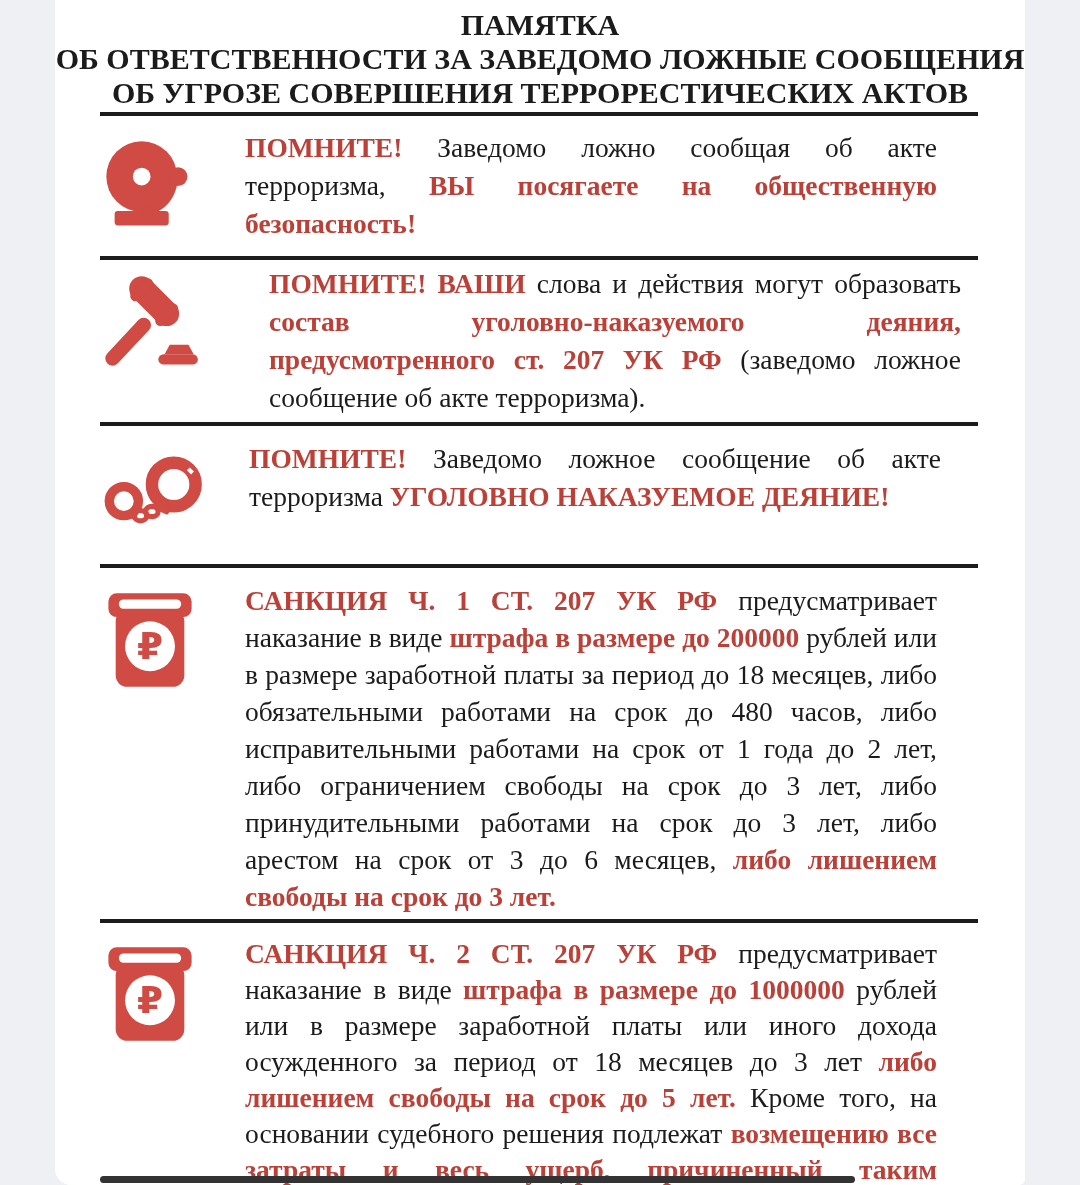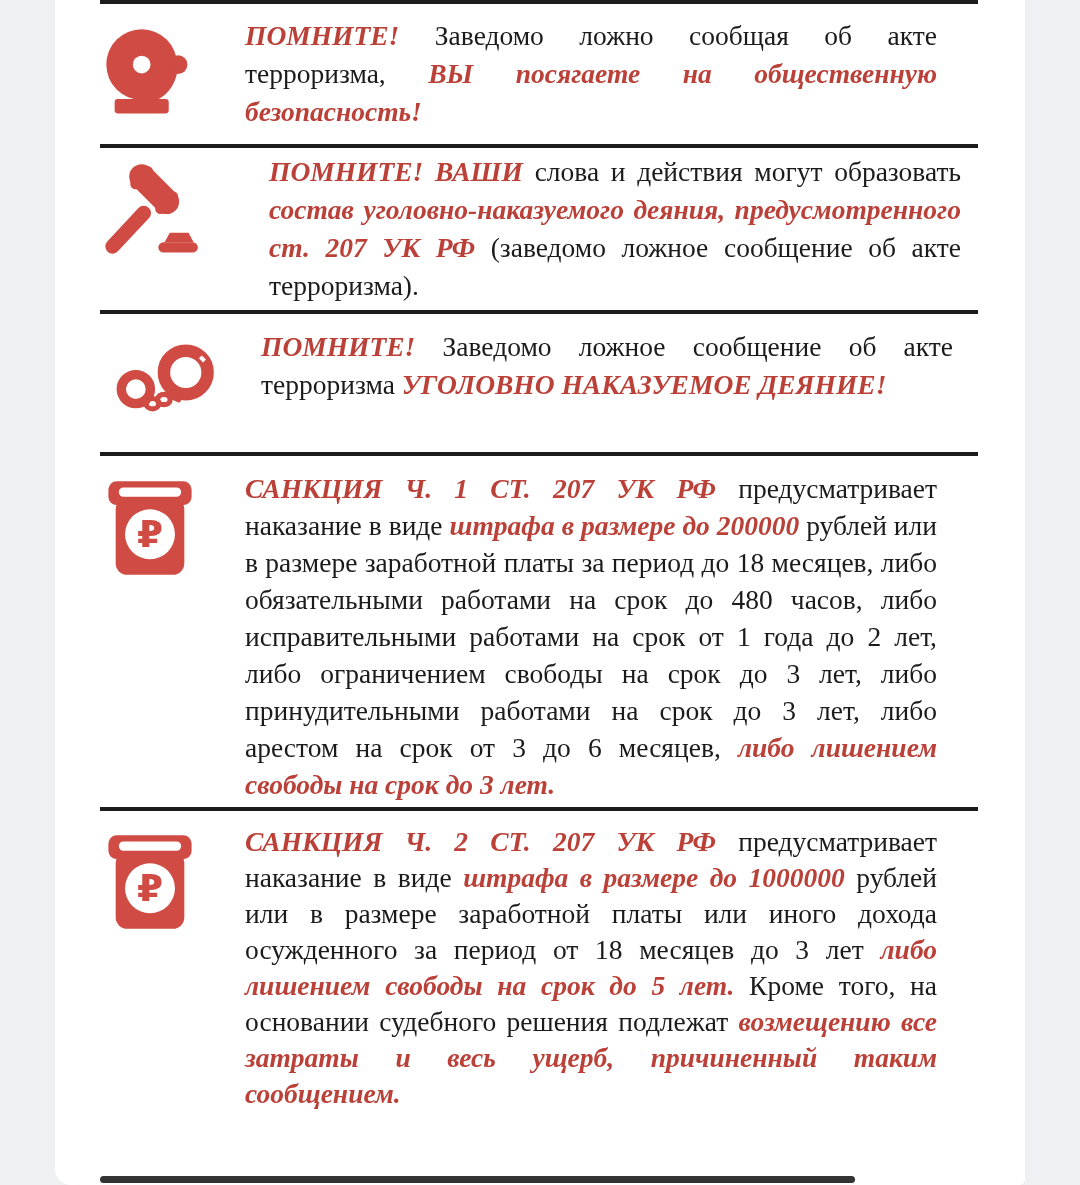--- a/index.html
+++ b/index.html
@@ -32,40 +32,45 @@
   .icon-cell{
     width:190px;flex:0 0 190px;display:flex;justify-content:center;
     padding-top:6px;
   }
   .icon-cell svg{width:104px;height:104px;display:block;}
   .row .text{
     width:736px;color:var(--ink);font-size:27.5px;text-align:justify;
     padding-right:44px;
   }
   .seg{white-space:pre-wrap;}
-  .seg.r{color:var(--red-text);font-weight:bold;font-style:italic;}
+  .seg.r{color:var(--red-text);font-weight:bold;}
   .seg.b{color:var(--ink);font-weight:normal;}
   
   .s1{padding:13px 0;} .s1 .text{line-height:38px;}
   .s2{padding:5px 0;gap:24px;}  .s2 .text{line-height:38px;}
-  .s3{padding:14px 16px;} .s3 .text{line-height:38px;}
+  .s3{padding:14px 4px;} .s3 .text{line-height:38px;}
   .s4{padding:4px 0;}  .s4 .text{line-height:37px;padding-top:10px;}
   .s5{padding:3px 0;}  .s5 .text{line-height:36px;padding-top:10px;}
   .s4 .icon-cell,.s5 .icon-cell{padding-top:16px;}
   .bottom-partial-rule{
     position:absolute;left:45px;bottom:2px;width:755px;height:7px;
     background:#333;border-radius:4px;
   }
   .ruble-glyph{font-family:"DejaVu Sans",sans-serif;font-weight:bold;}
 </style>
 </head>
 <body>
 
 <div class="doc">
 
+  <header class="title">
+    <div>ПАМЯТКА</div>
+    <div>ОБ ОТВЕТСТВЕННОСТИ ЗА ЗАВЕДОМО ЛОЖНЫЕ СООБЩЕНИЯ</div>
+    <div>ОБ УГРОЗЕ СОВЕРШЕНИЯ ТЕРРОРЕСТИЧЕСКИХ АКТОВ</div>
+  </header>
 
   <hr class="rule">
 
   <section class="row s1">
     <div class="icon-cell">
       <svg viewBox="0 0 100 100" aria-hidden="true">
         <g fill="#cf4b43">
           <circle cx="42" cy="40" r="34"></circle>
           <rect x="16" y="73" width="52" height="14" rx="3"></rect>
           <path d="M42 78 C 62 76, 73 63, 76 48 L 69 46 C 66 58, 58 69, 42 71 Z"></path>

